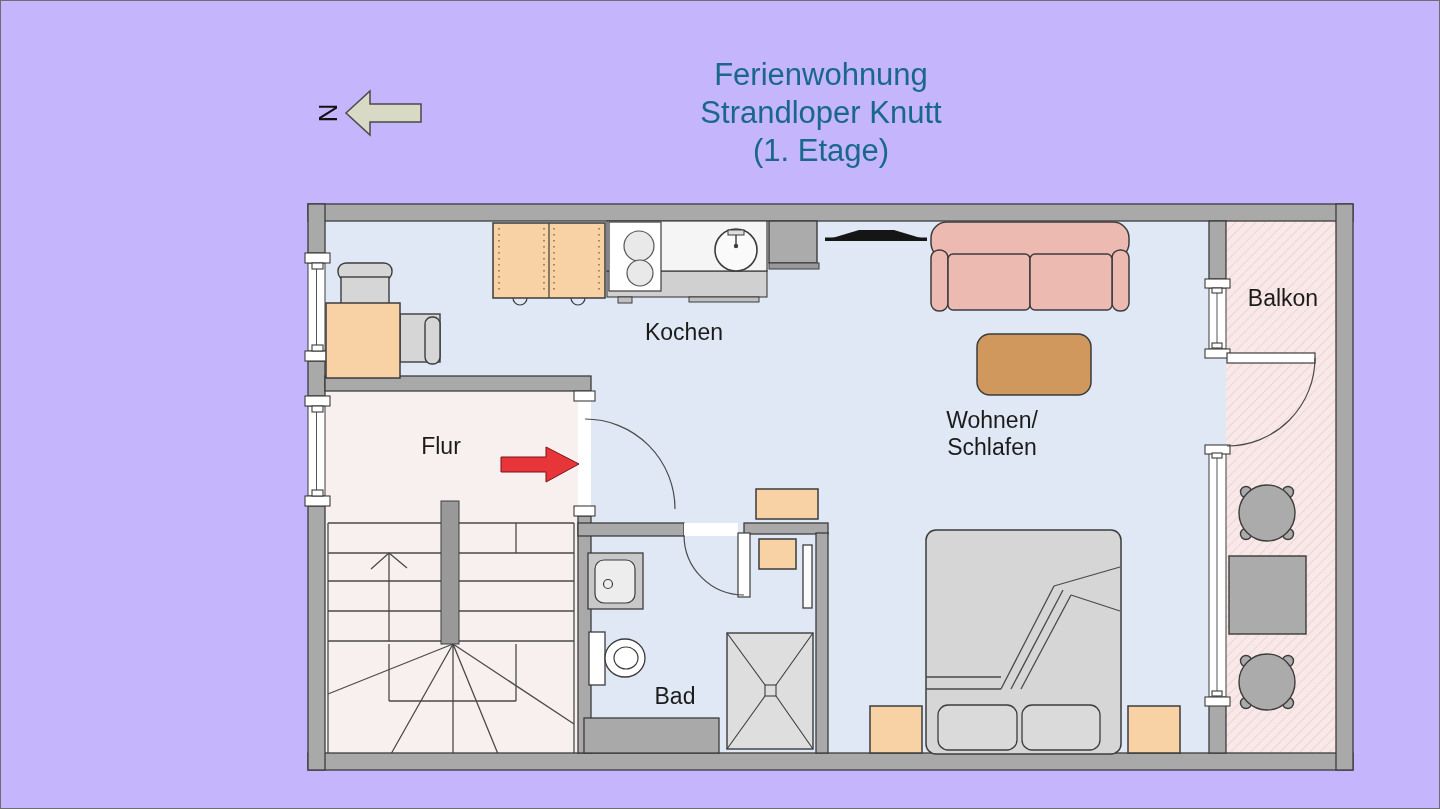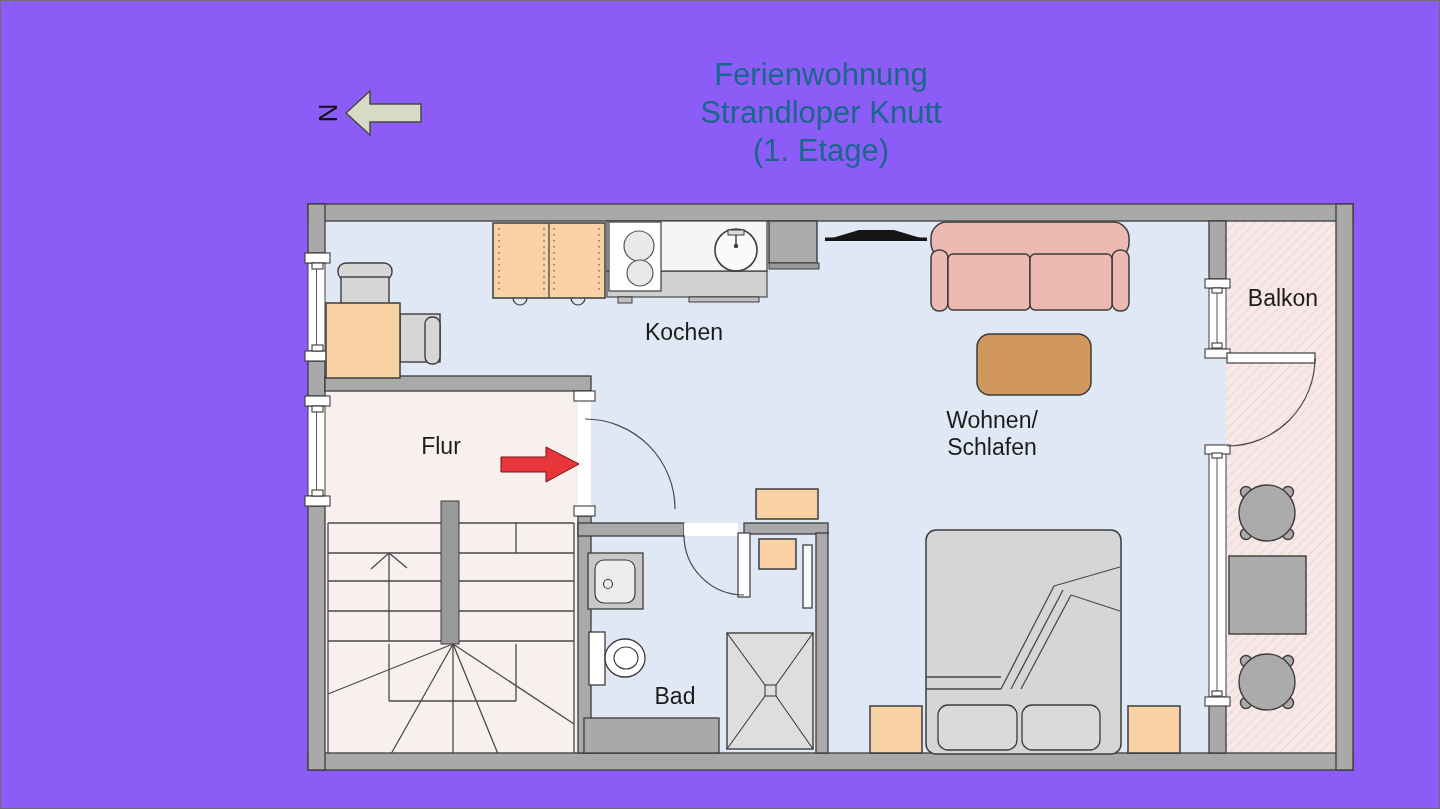--- a/index.html
+++ b/index.html
@@ -1,16 +1,16 @@
 <!DOCTYPE html>
 <html style="--title_text: #19678a; --wall: #a9a9a9; --wall_outline: #3c3c3c; --floor_main: #dfe8f4; --floor_hall: #f8f0ef; --balcony_floor: #f9e8e8; --balcony_hatch: #eed3d3; --furniture_orange: #f8d2a4; --sofa_pink: #edbab2; --coffee_table_brown: #d0985c; --bed_gray: #d6d6d6; --entrance_arrow_red: #e8353a; --north_arrow_fill: #d8dac6;"><head>
 <meta charset="utf-8">
 <style>
   html,body{margin:0;padding:0;background:#fff;}
-  .canvas{position:relative;width:1440px;height:809px;background:#8b5cf6;border:1px solid #6e6e6e;box-sizing:border-box;overflow:hidden;font-family:"Liberation Sans",sans-serif;text-align:center;}
+  .canvas{position:relative;width:1440px;height:809px;background:#c4b5fd;border:1px solid #6e6e6e;box-sizing:border-box;overflow:hidden;font-family:"Liberation Sans",sans-serif;text-align:center;}
   svg{position:absolute;left:0;top:0;}
   .wall{fill:var(--wall,#a9a9a9);stroke:var(--wall_outline,#3c3c3c);stroke-width:1.3;}
   .wall-dark{fill:#999;stroke:var(--wall_outline,#3c3c3c);stroke-width:1;}
   .cap{fill:#ffffff;stroke:var(--wall_outline,#3c3c3c);stroke-width:1.1;}
   .glass-rect{fill:#ffffff;stroke:var(--wall_outline,#3c3c3c);stroke-width:1;}
   .glass-line{stroke:#555;stroke-width:1;fill:none;}
   .floor-main{fill:var(--floor_main,#dfe8f4);}
   .floor-hall{fill:var(--floor_hall,#f8f0ef);}
   .floor-balcony{fill:var(--balcony_floor,#f9e8e8);}
   .opening{fill:#ffffff;}

